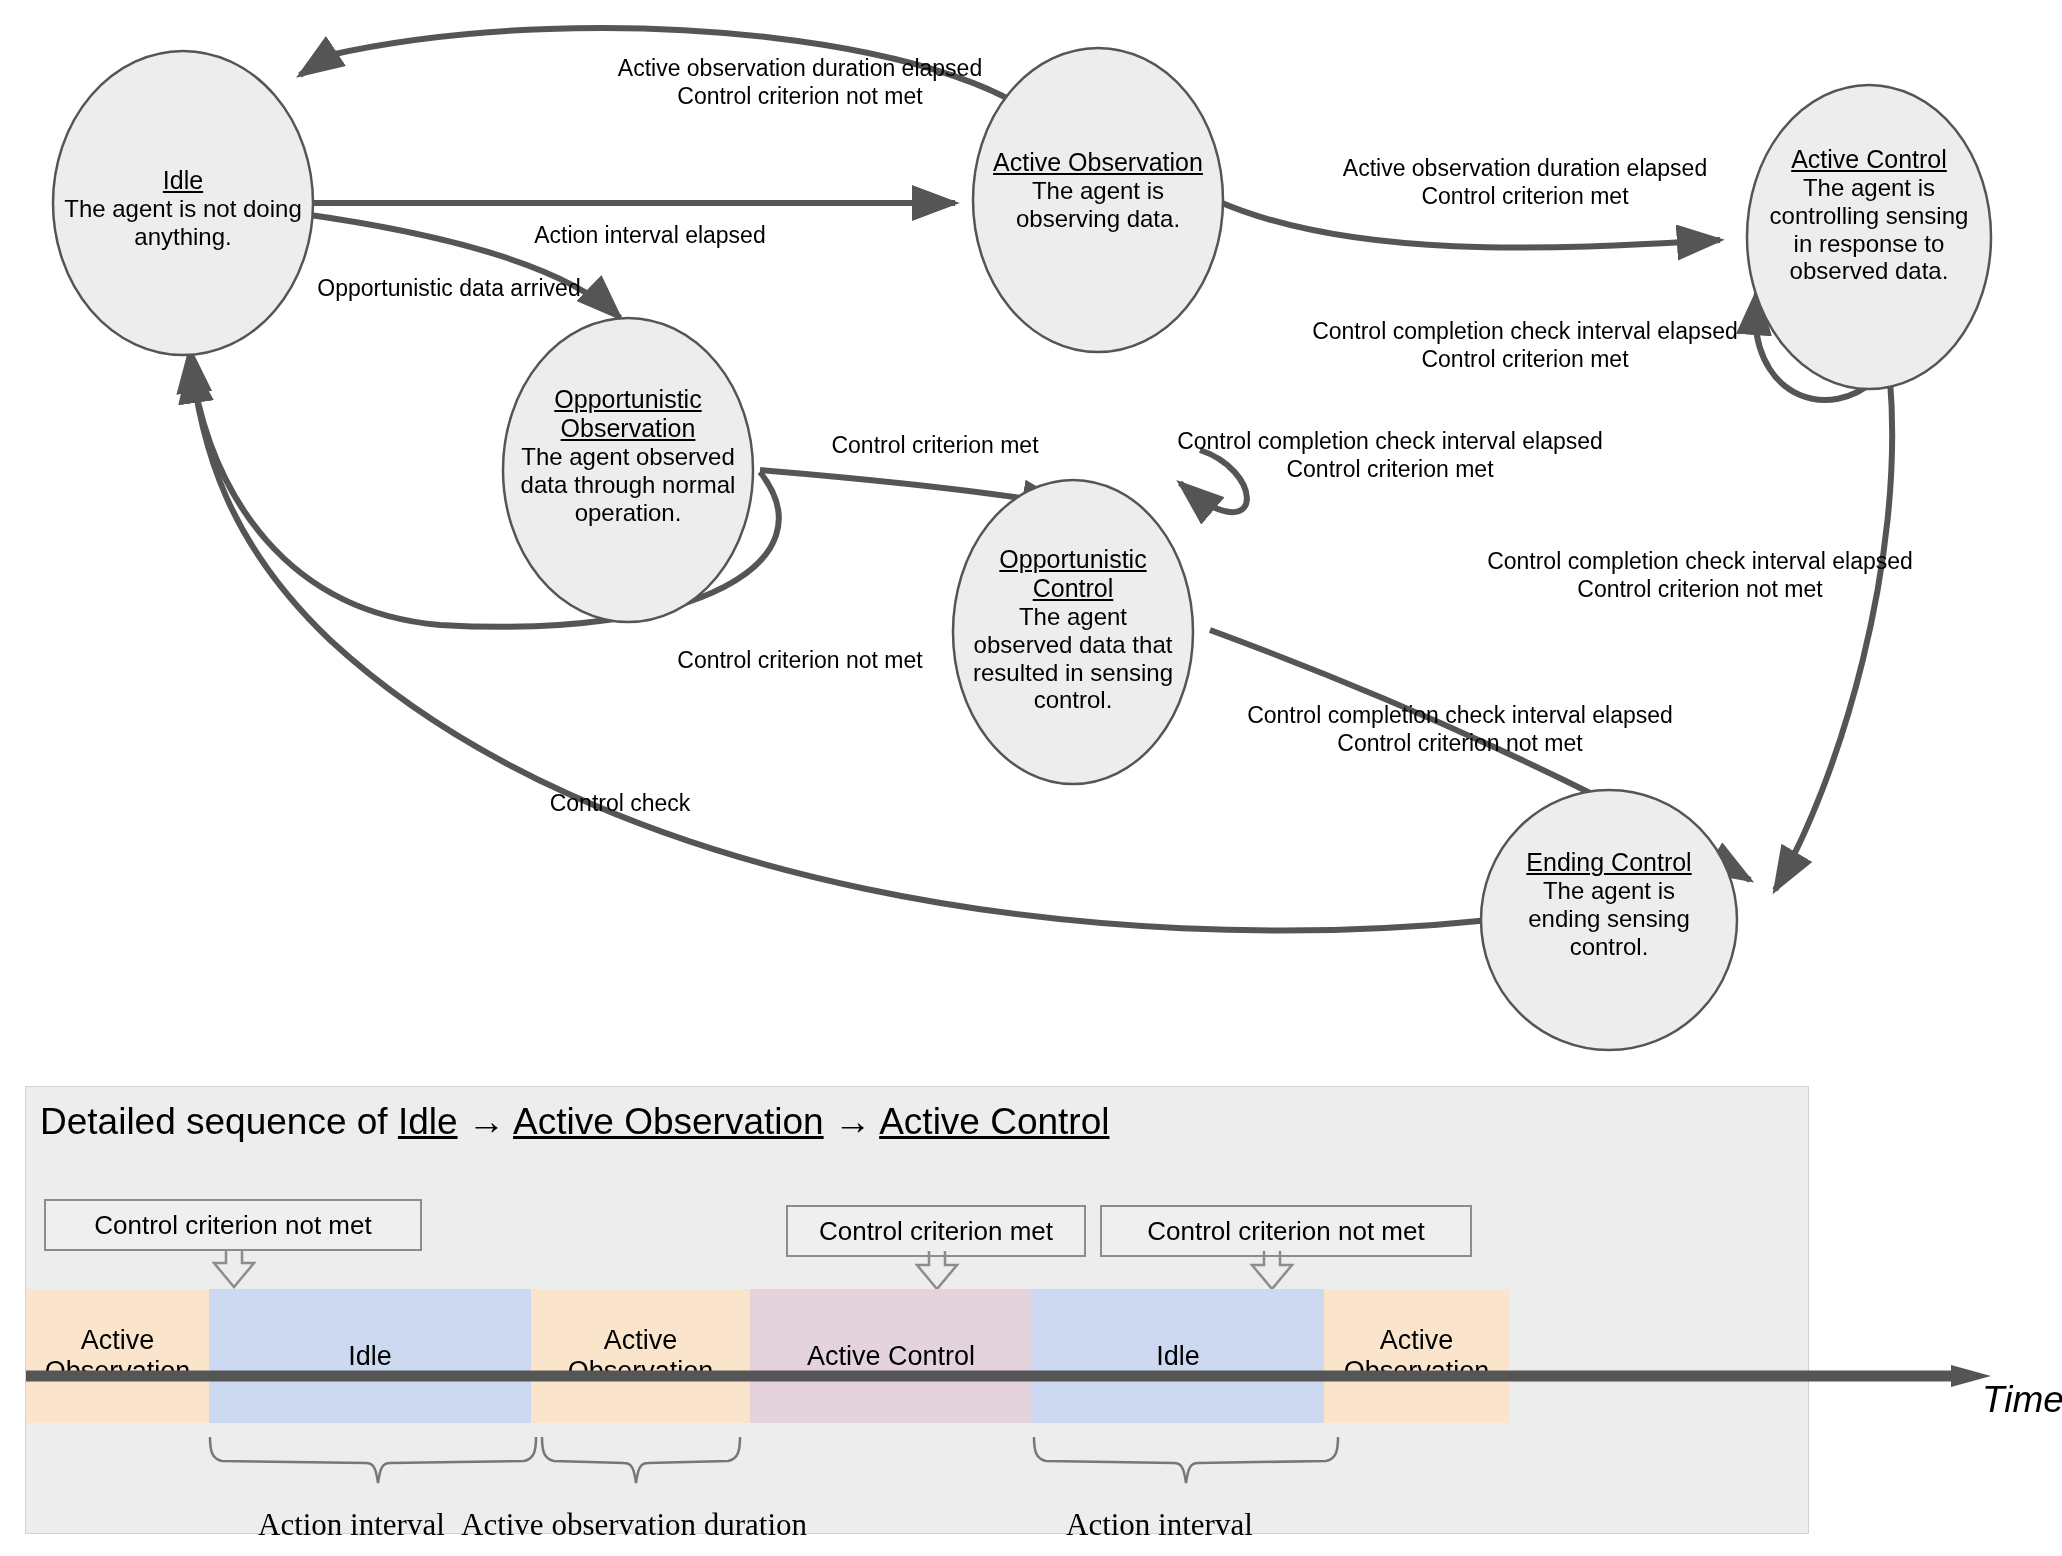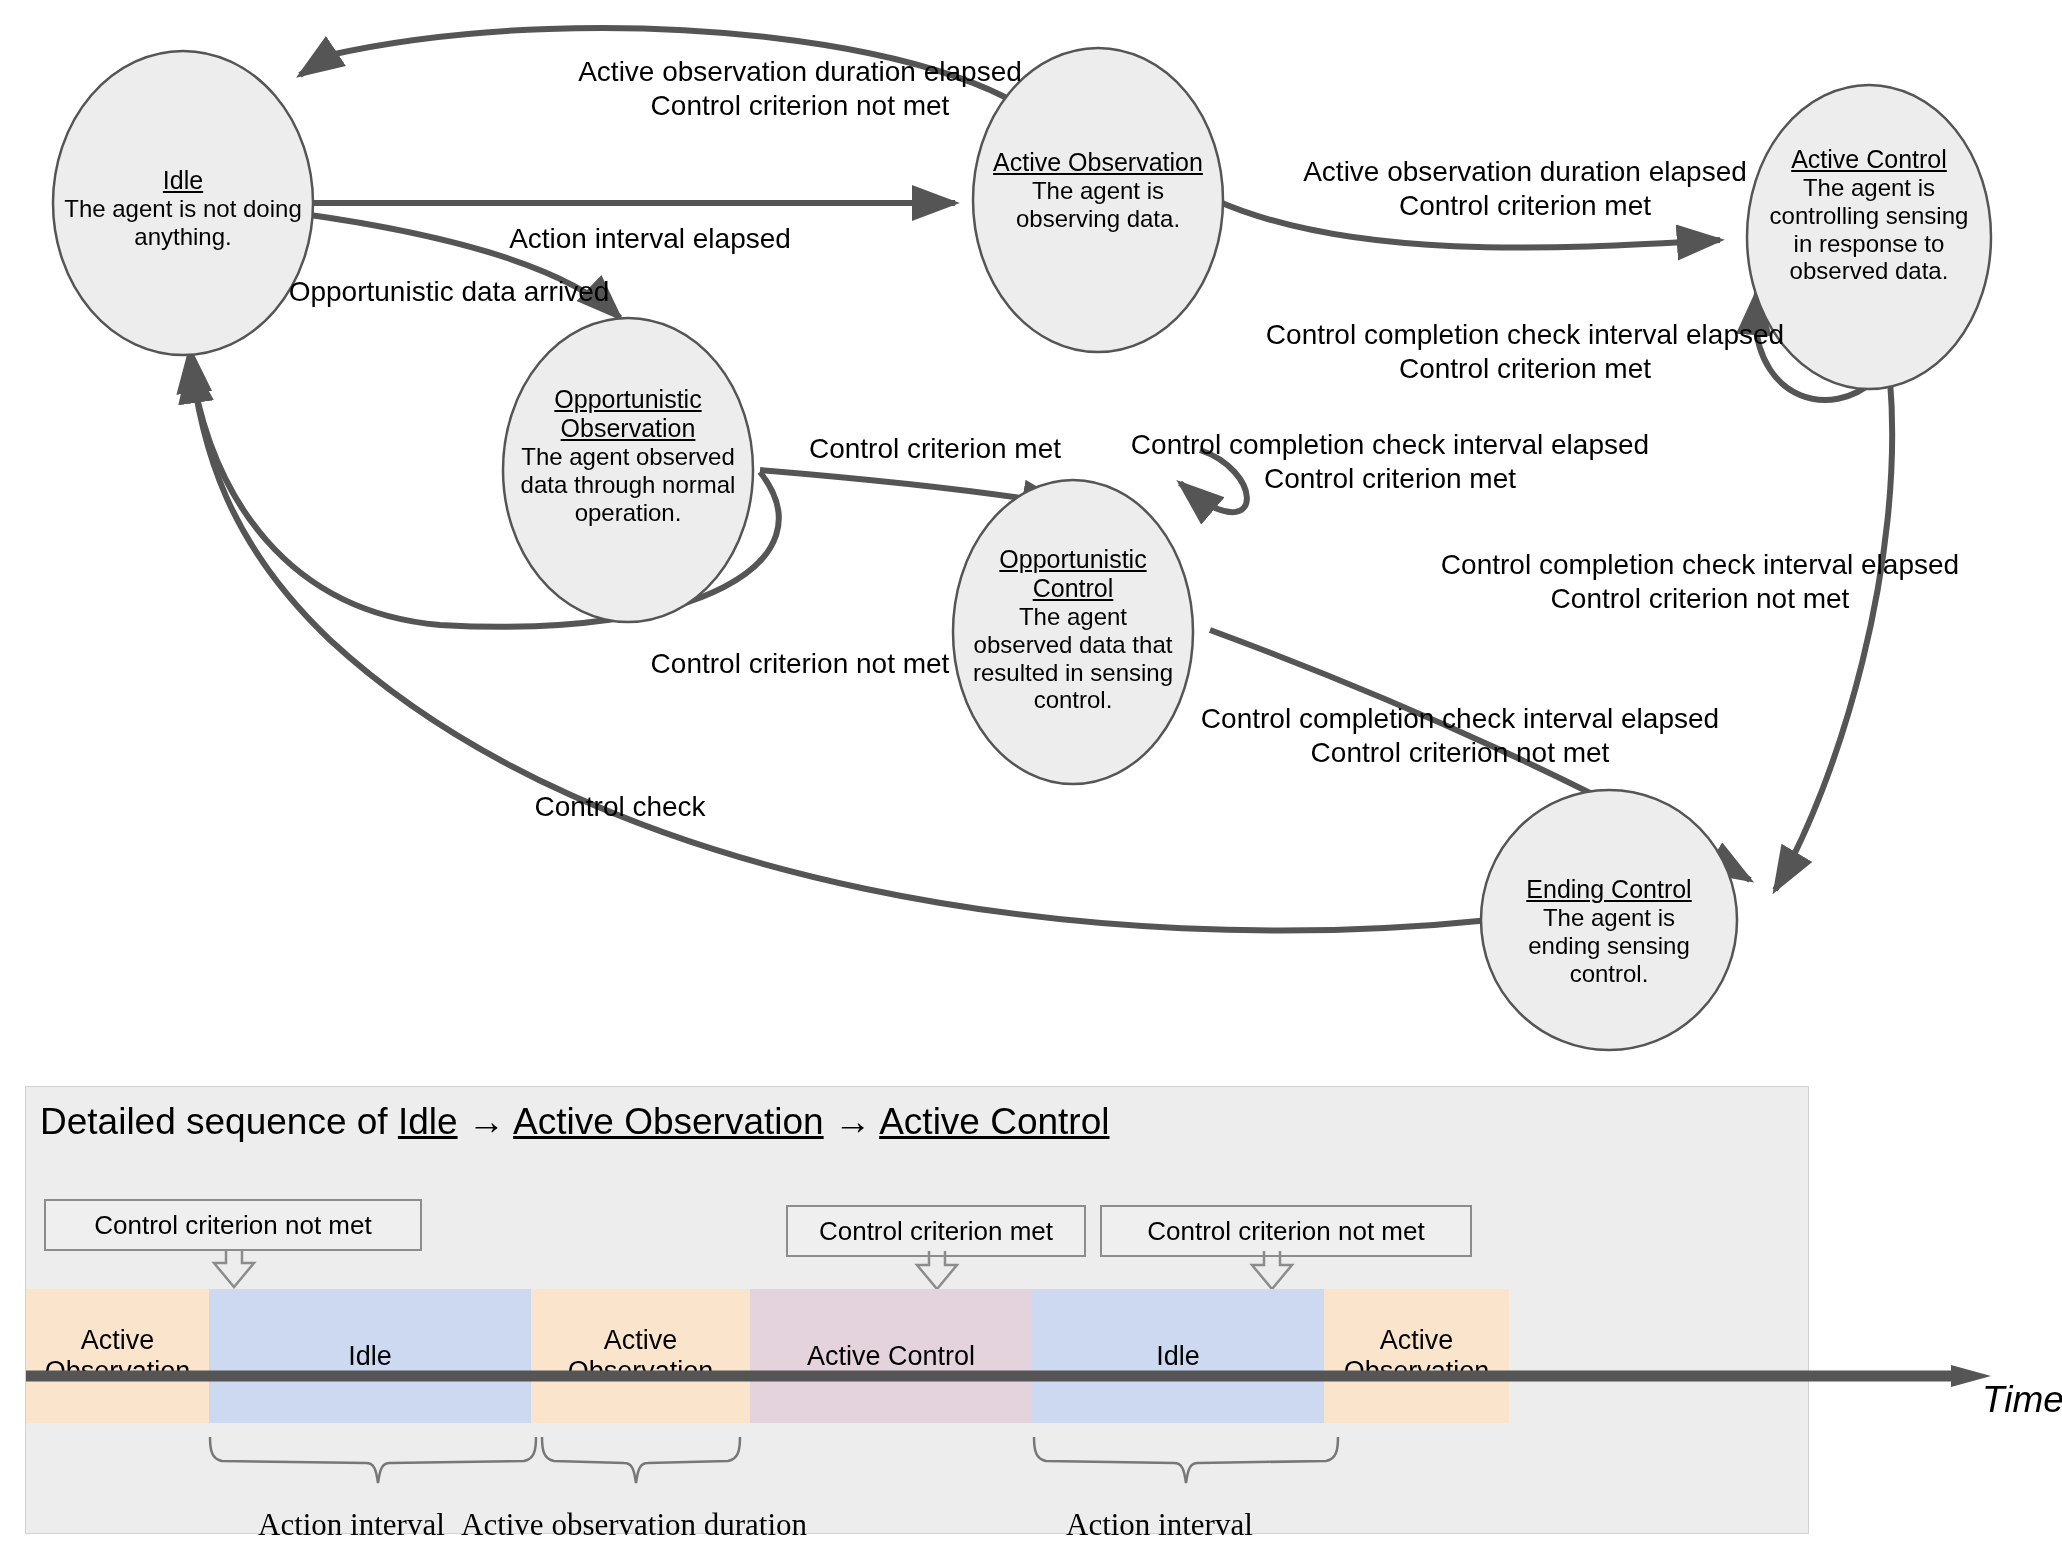--- a/index.html
+++ b/index.html
@@ -7,21 +7,21 @@
   #root{position:relative;width:2062px;height:1556px;overflow:hidden;}
 
   
   #fsm{position:absolute;left:0;top:0;width:2062px;height:1060px;}
   #fsm svg{position:absolute;left:0;top:0;}
 
   .node-label{position:absolute;text-align:center;line-height:1.16;pointer-events:none;}
   .node-title{display:block;text-decoration:underline;font-size:25px;}
   .node-desc{display:block;font-size:24px;}
 
-  .edge-label{position:absolute;text-align:center;font-size:28px;line-height:1.2;white-space:nowrap;}
+  .edge-label{position:absolute;text-align:center;font-size:23px;line-height:1.2;white-space:nowrap;}
 
   
   #panel{position:absolute;left:25px;top:1086px;width:1784px;height:448px;
          background:#ededed;border:1px solid #d2d2d2;box-sizing:border-box;}
   #panel-title{position:absolute;left:14px;top:14px;font-size:37px;white-space:nowrap;}
   #panel-title .u{text-decoration:underline;}
 
   .callout{position:absolute;height:52px;background:#efefef;border:2px solid #8c8c8c;
            box-sizing:border-box;font-size:26px;display:flex;align-items:center;
            justify-content:center;white-space:nowrap;padding:0 14px;}
@@ -101,21 +101,21 @@
     <div class="node-label" style="left:968px;top:545px;width:210px;">
       <span class="node-title">Opportunistic Control</span>
       <span class="node-desc">The agent observed data that resulted in sensing control.</span>
     </div>
 
     <div class="node-label" style="left:518px;top:385px;width:220px;">
       <span class="node-title">Opportunistic Observation</span>
       <span class="node-desc">The agent observed data through normal operation.</span>
     </div>
 
-    <div class="node-label" style="left:1504px;top:848px;width:210px;margin-top:27px;">
+    <div class="node-label" style="left:1504px;top:848px;width:210px;">
       <span class="node-title">Ending Control</span>
       <span class="node-desc">The agent is ending sensing control.</span>
     </div>
 
     <div class="edge-label" style="left:560px;top:55px;width:480px;">
       <div>Active observation duration elapsed</div>
       <div>Control criterion not met</div>
     </div>
 
     <div class="edge-label" style="left:420px;top:222px;width:460px;">

